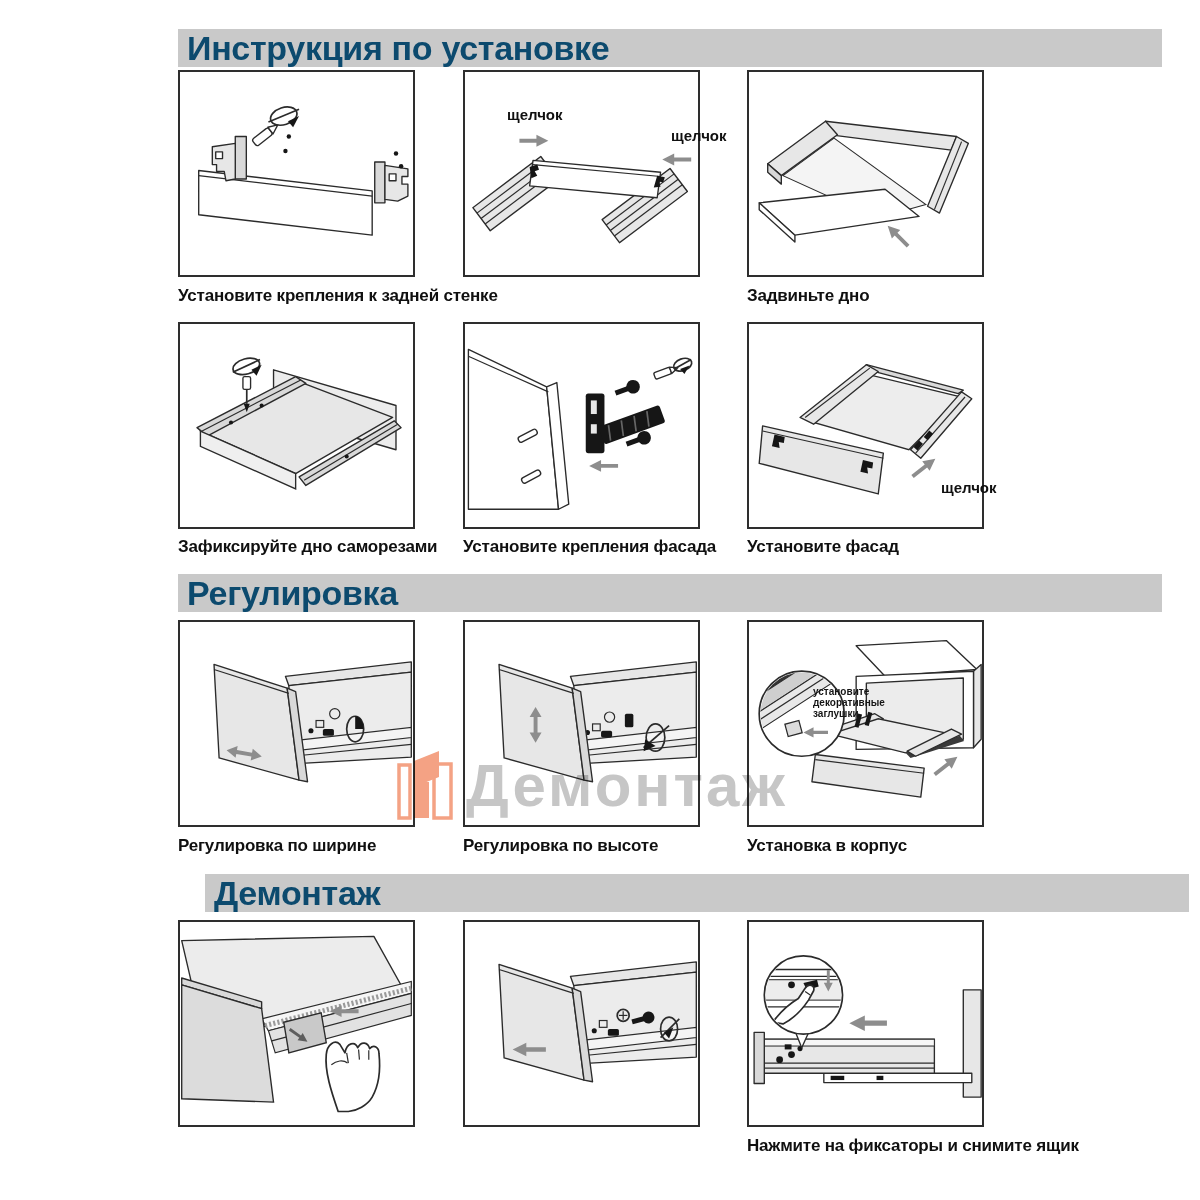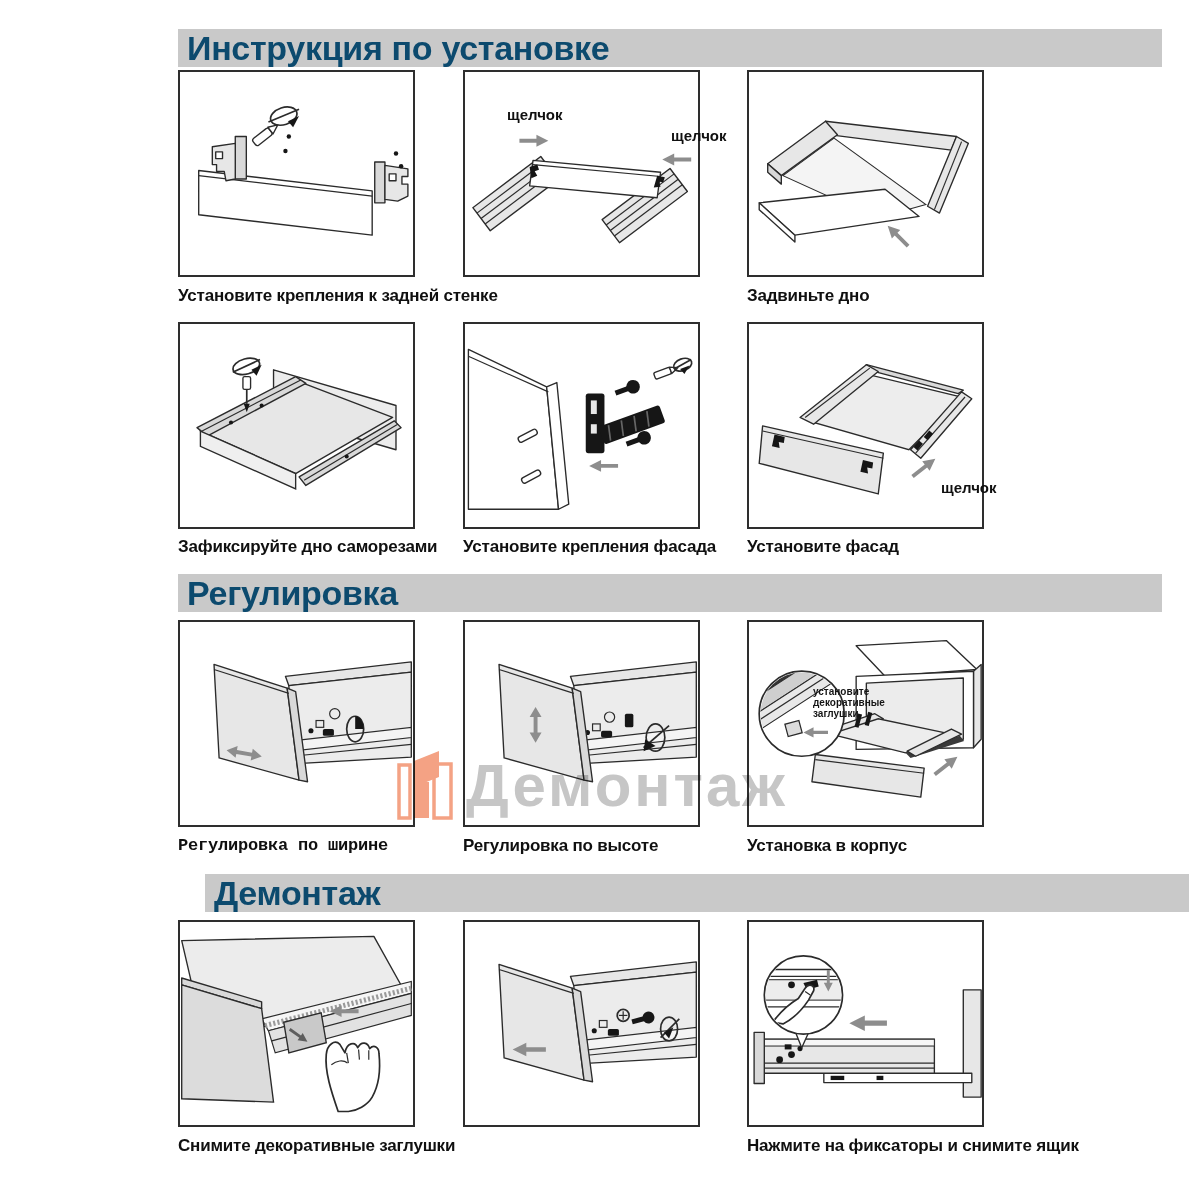--- a/index.html
+++ b/index.html
@@ -272,21 +272,21 @@
           <rect x="44" y="102" width="17" height="15" style="fill:#dcdcdc;stroke:#2b2b2b;stroke-width:1.5"></rect>
         </g>
         <g transform="translate(64,108) scale(0.85)">
           <polygon class="arr" points="0,7 14,0 14,4.7 34,4.7 34,9.3 14,9.3 14,14"></polygon>
         </g>
       </g>
     </svg>
     <div class="inset-note" style="left:64px;top:64px;">установите декоративные заглушки</div>
   </div>
 
-  <div class="caption" style="left:178px;top:834px;font-family:Liberation Mono, monospace;">Регулировка по ширине</div>
+  <div class="caption" style="left:178px;top:834px;">Регулировка по ширине</div>
   <div class="caption" style="left:463px;top:834px;">Регулировка по высоте</div>
   <div class="caption" style="left:747px;top:834px;">Установка в корпус</div>
 
   <div class="section-header" style="top:874px;margin-left:27px;">Демонтаж</div>
 
   <div class="panel" style="left:178px;top:920px;">
     <svg viewBox="0 0 274 207">
       <polygon class="f-l2" points="2,6 228,1 272,80 28,118"></polygon>
       <polygon style="fill:#f6f6f6;stroke:#2b2b2b;stroke-width:1.4" points="96,98 272,54 272,68 104,112"></polygon>
       <line x1="100" y1="106" x2="272" y2="62" style="stroke:#9a9a9a;stroke-width:6;stroke-dasharray:2.5,2.5"></line>
@@ -369,21 +369,20 @@
         <polygon class="f-d" points="64,56 80,52 82,60 68,64"></polygon>
         <path class="f-w" style="stroke-width:2" d="M28,102 C38,88 48,80 58,74 L66,62 C70,56 78,58 76,65 L70,76 C62,88 52,98 40,104 Z"></path>
         <line class="ln" x1="66" y1="66" x2="72" y2="70"></line>
         <g transform="translate(88,66) rotate(-90) scale(0.75)">
           <polygon class="arr" points="0,7 14,0 14,4.7 34,4.7 34,9.3 14,9.3 14,14"></polygon>
         </g>
       </g>
     </svg>
   </div>
 
-  <div class="caption" style="left:178px;top:1134px;">Снимите декоративные заглушки</div>
   <div class="caption" style="left:747px;top:1134px;">Нажмите на фиксаторы и снимите ящик</div>
 
   <div class="watermark">
     <svg width="60" height="76" viewBox="0 0 60 76">
       <rect x="3" y="17" width="11" height="53" style="fill:none;stroke:#f4a284;stroke-width:3.5"></rect>
       <polygon points="18,39 18,13 43,3 43,29" style="fill:#f4a284;"></polygon>
       <rect x="18" y="34" width="15" height="36" style="fill:#f4a284;"></rect>
       <rect x="38" y="16" width="17" height="54" style="fill:none;stroke:#f4a284;stroke-width:3.5"></rect>
     </svg>
     <span class="wm-text">Демонтаж</span>

